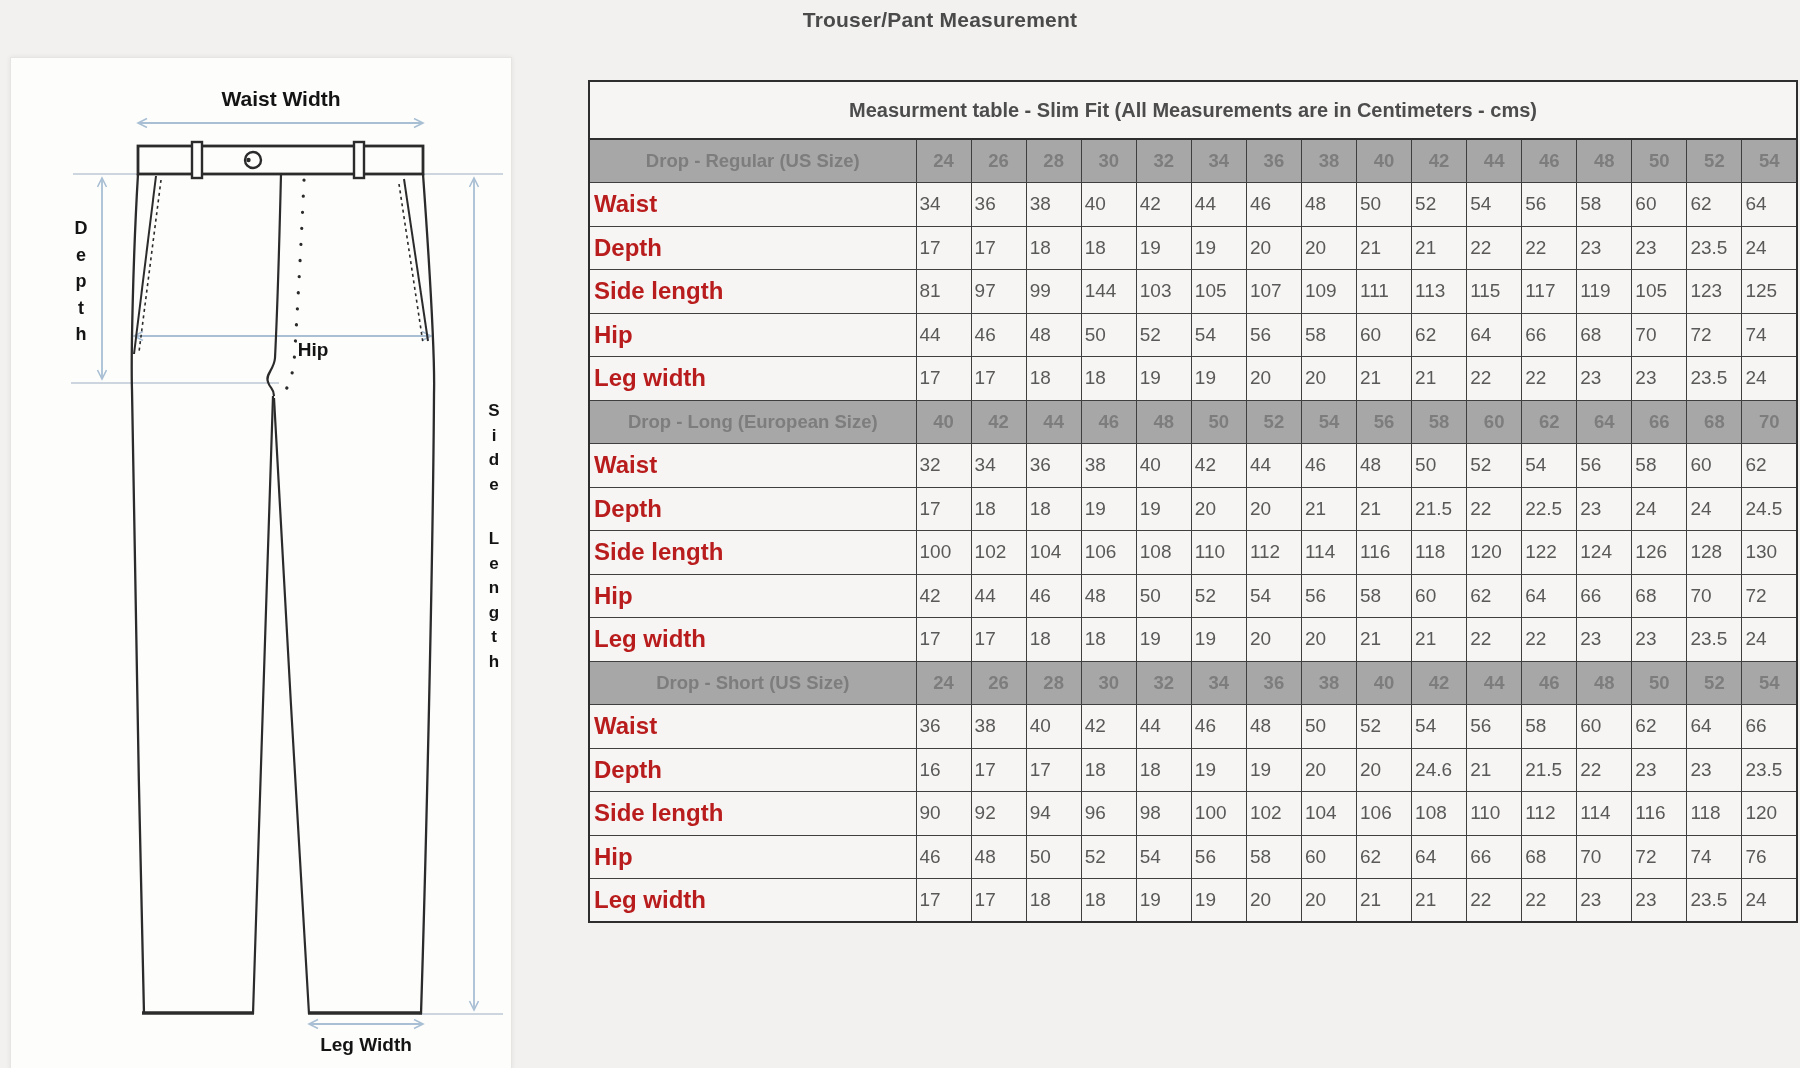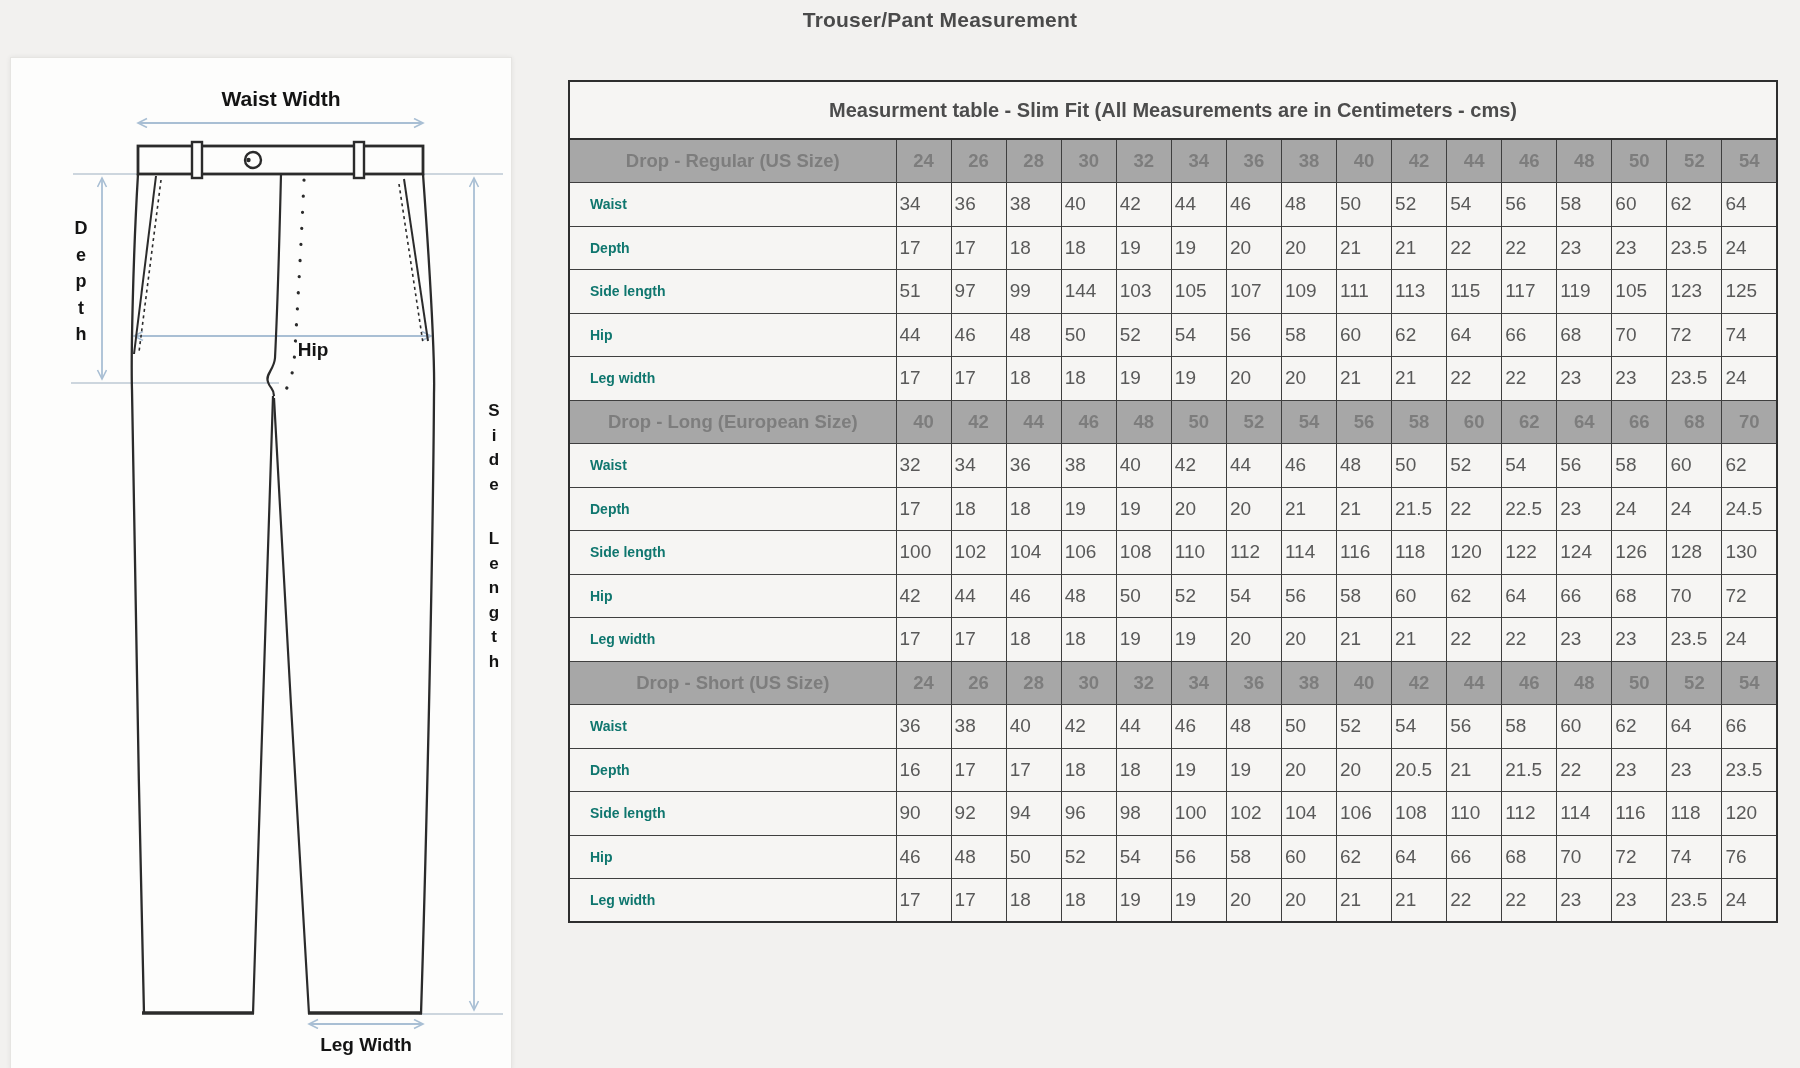--- a/index.html
+++ b/index.html
@@ -14,40 +14,40 @@
     letter-spacing:.2px;
   }
   .diagram-panel{
     position:absolute;left:10px;top:57px;width:500px;height:1011px;
     background:#fdfdfc;border:1px solid #e6e5e2;
     box-shadow:0 0 5px rgba(0,0,0,.07);
   }
   .diagram-panel svg{display:block;}
   .dlabel{font-family:"Liberation Sans",sans-serif;font-weight:bold;fill:#141414;}
   .vlabel{font-family:"Liberation Sans",sans-serif;font-weight:bold;fill:#141414;}
-  .table-wrap{position:absolute;left:568px;top:80px;}
+  .table-wrap{position:absolute;left:588px;top:80px;}
   table.grid{
     border-collapse:collapse;table-layout:fixed;width:1210px;
     background:#f6f5f3;border:2px solid #2e2e2e;
   }
   table.grid td{
     border:1.5px solid #3f3f3f;font-size:19px;overflow:hidden;white-space:nowrap;
   }
   tr.caption-row{height:58px;}
   tr.caption-row td{
     text-align:center;font-weight:bold;font-size:20px;color:#4c4c4c;background:#f6f5f3;
     border-bottom:2px solid #2e2e2e;
   }
   tr.hdr{height:43.5px;margin-top:12px;}
   tr.hdr td{
     background:#a7a7a7;color:#7d7d7d;font-weight:bold;text-align:center;font-size:18.5px;
   }
   tr.val{height:43.5px;}
   tr.val td{color:#595959;padding-left:3px;text-align:left;}
-  tr.val td.lbl{font-weight:bold;color:#0f766e;padding-left:20px;font-size:14px;}
+  tr.val td.lbl{font-weight:bold;color:#b91c1c;padding-left:4px;font-size:24px;}
 </style>
 </head>
 <body>
 
 <div class="page-title">Trouser/Pant Measurement</div>
 
 <div class="diagram-panel">
   <svg width="500" height="1011" viewBox="0 0 500 1011">
     <defs>
       <marker id="ah-e" markerWidth="14" markerHeight="12" refX="10" refY="5" orient="auto" markerUnits="userSpaceOnUse">
@@ -199,21 +199,21 @@
           <td>21</td>
           <td>22</td>
           <td>22</td>
           <td>23</td>
           <td>23</td>
           <td>23.5</td>
           <td>24</td>
         </tr>
         <tr class="val">
           <td class="lbl">Side length</td>
-          <td>51</td>
+          <td>81</td>
           <td>97</td>
           <td>99</td>
           <td>144</td>
           <td>103</td>
           <td>105</td>
           <td>107</td>
           <td>109</td>
           <td>111</td>
           <td>113</td>
           <td>115</td>
@@ -417,21 +417,21 @@
           <td class="lbl">Depth</td>
           <td>16</td>
           <td>17</td>
           <td>17</td>
           <td>18</td>
           <td>18</td>
           <td>19</td>
           <td>19</td>
           <td>20</td>
           <td>20</td>
-          <td>20.5</td>
+          <td>24.6</td>
           <td>21</td>
           <td>21.5</td>
           <td>22</td>
           <td>23</td>
           <td>23</td>
           <td>23.5</td>
         </tr>
         <tr class="val">
           <td class="lbl">Side length</td>
           <td>90</td>

